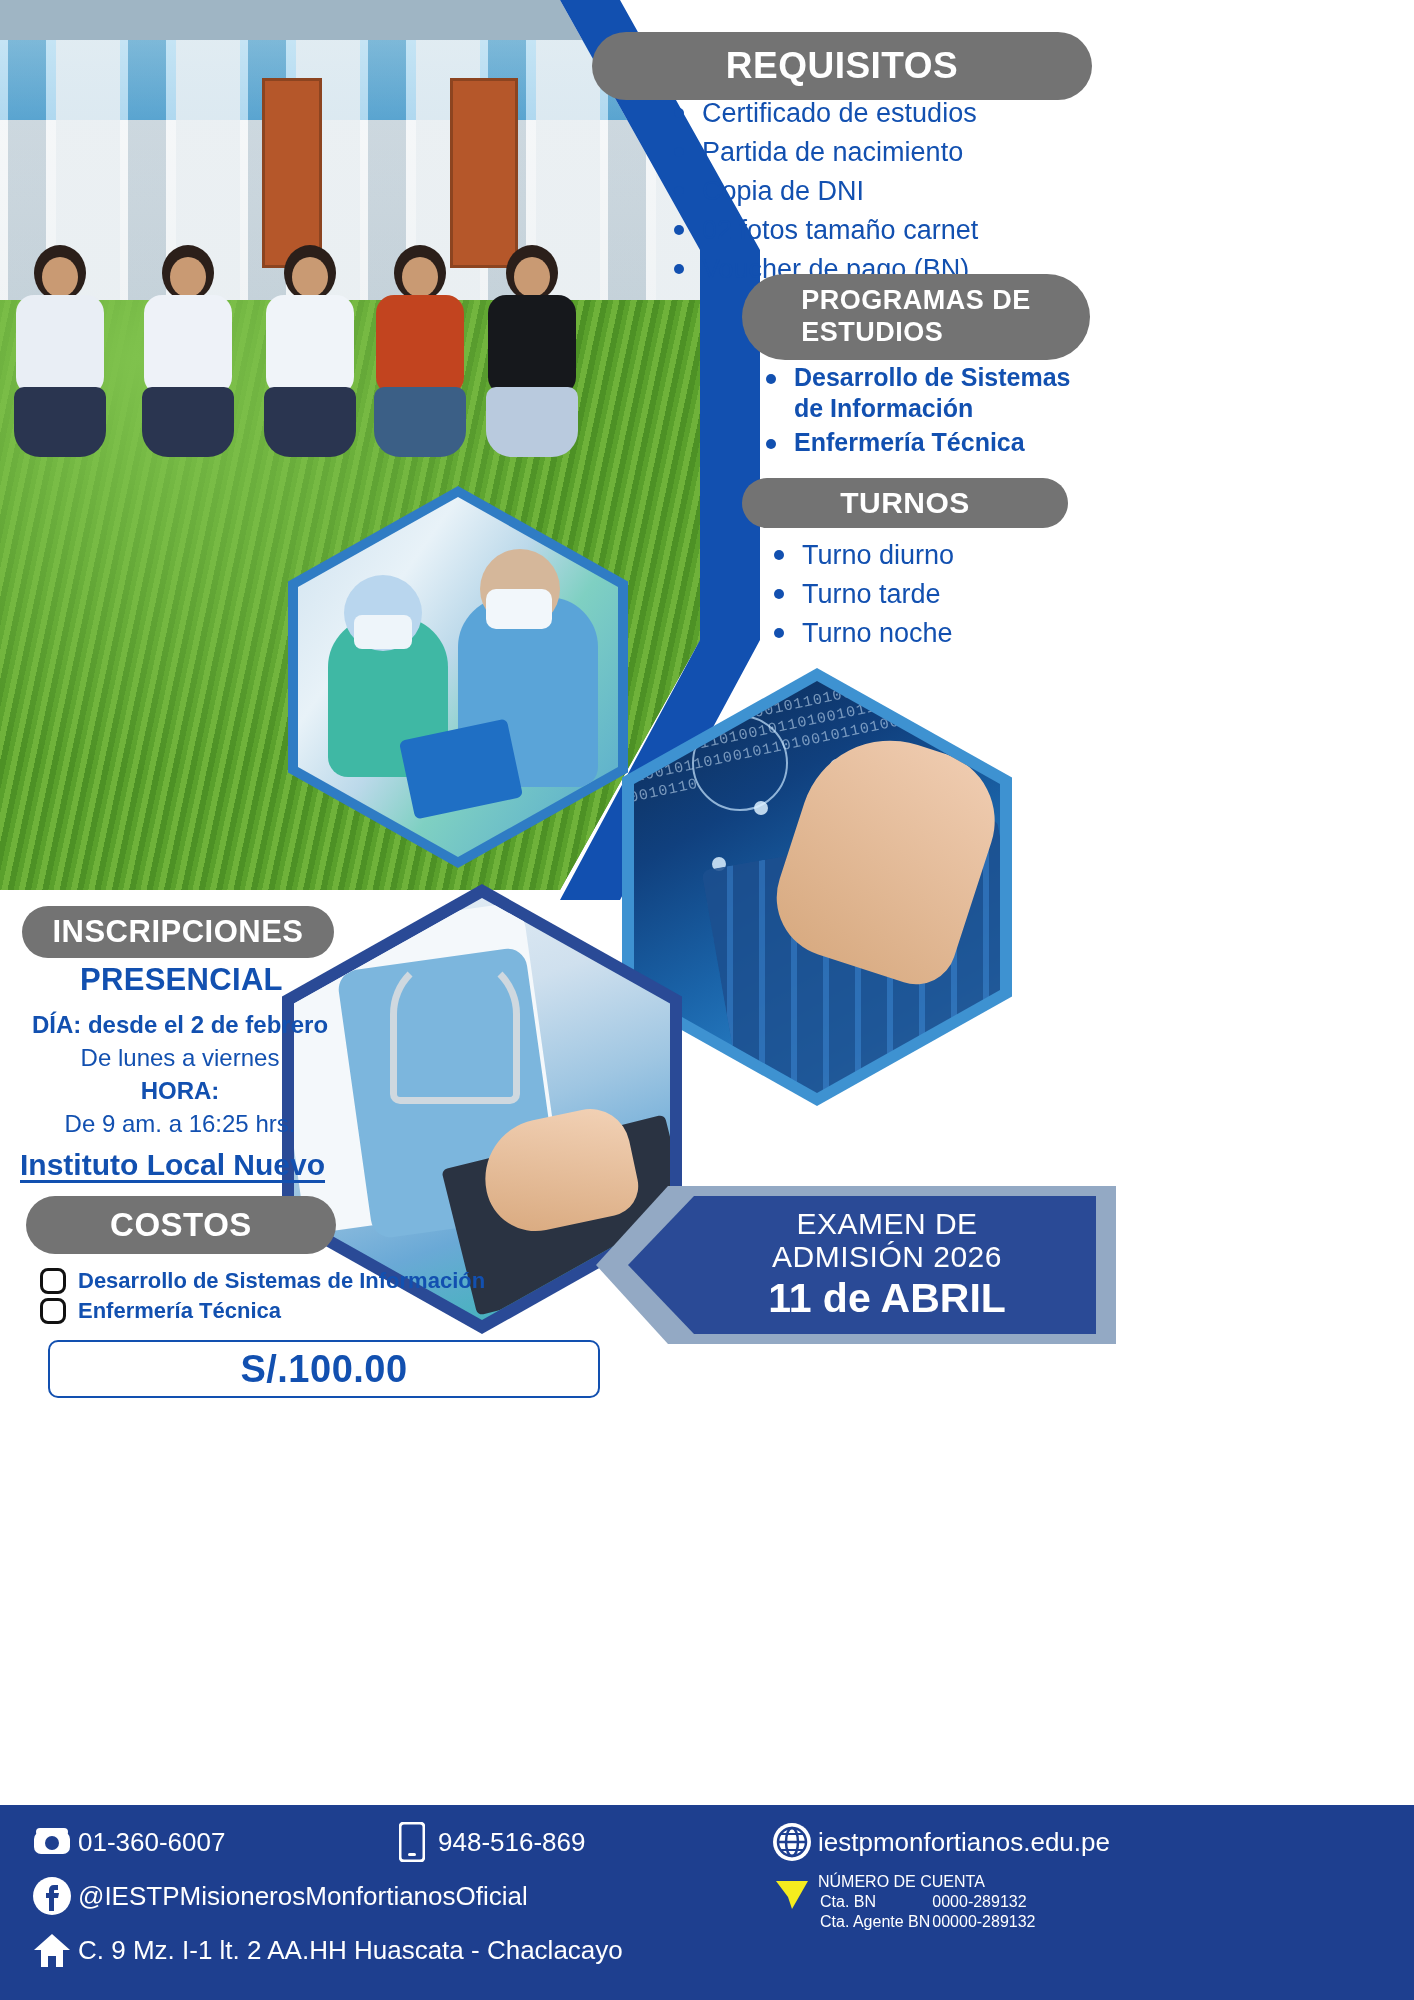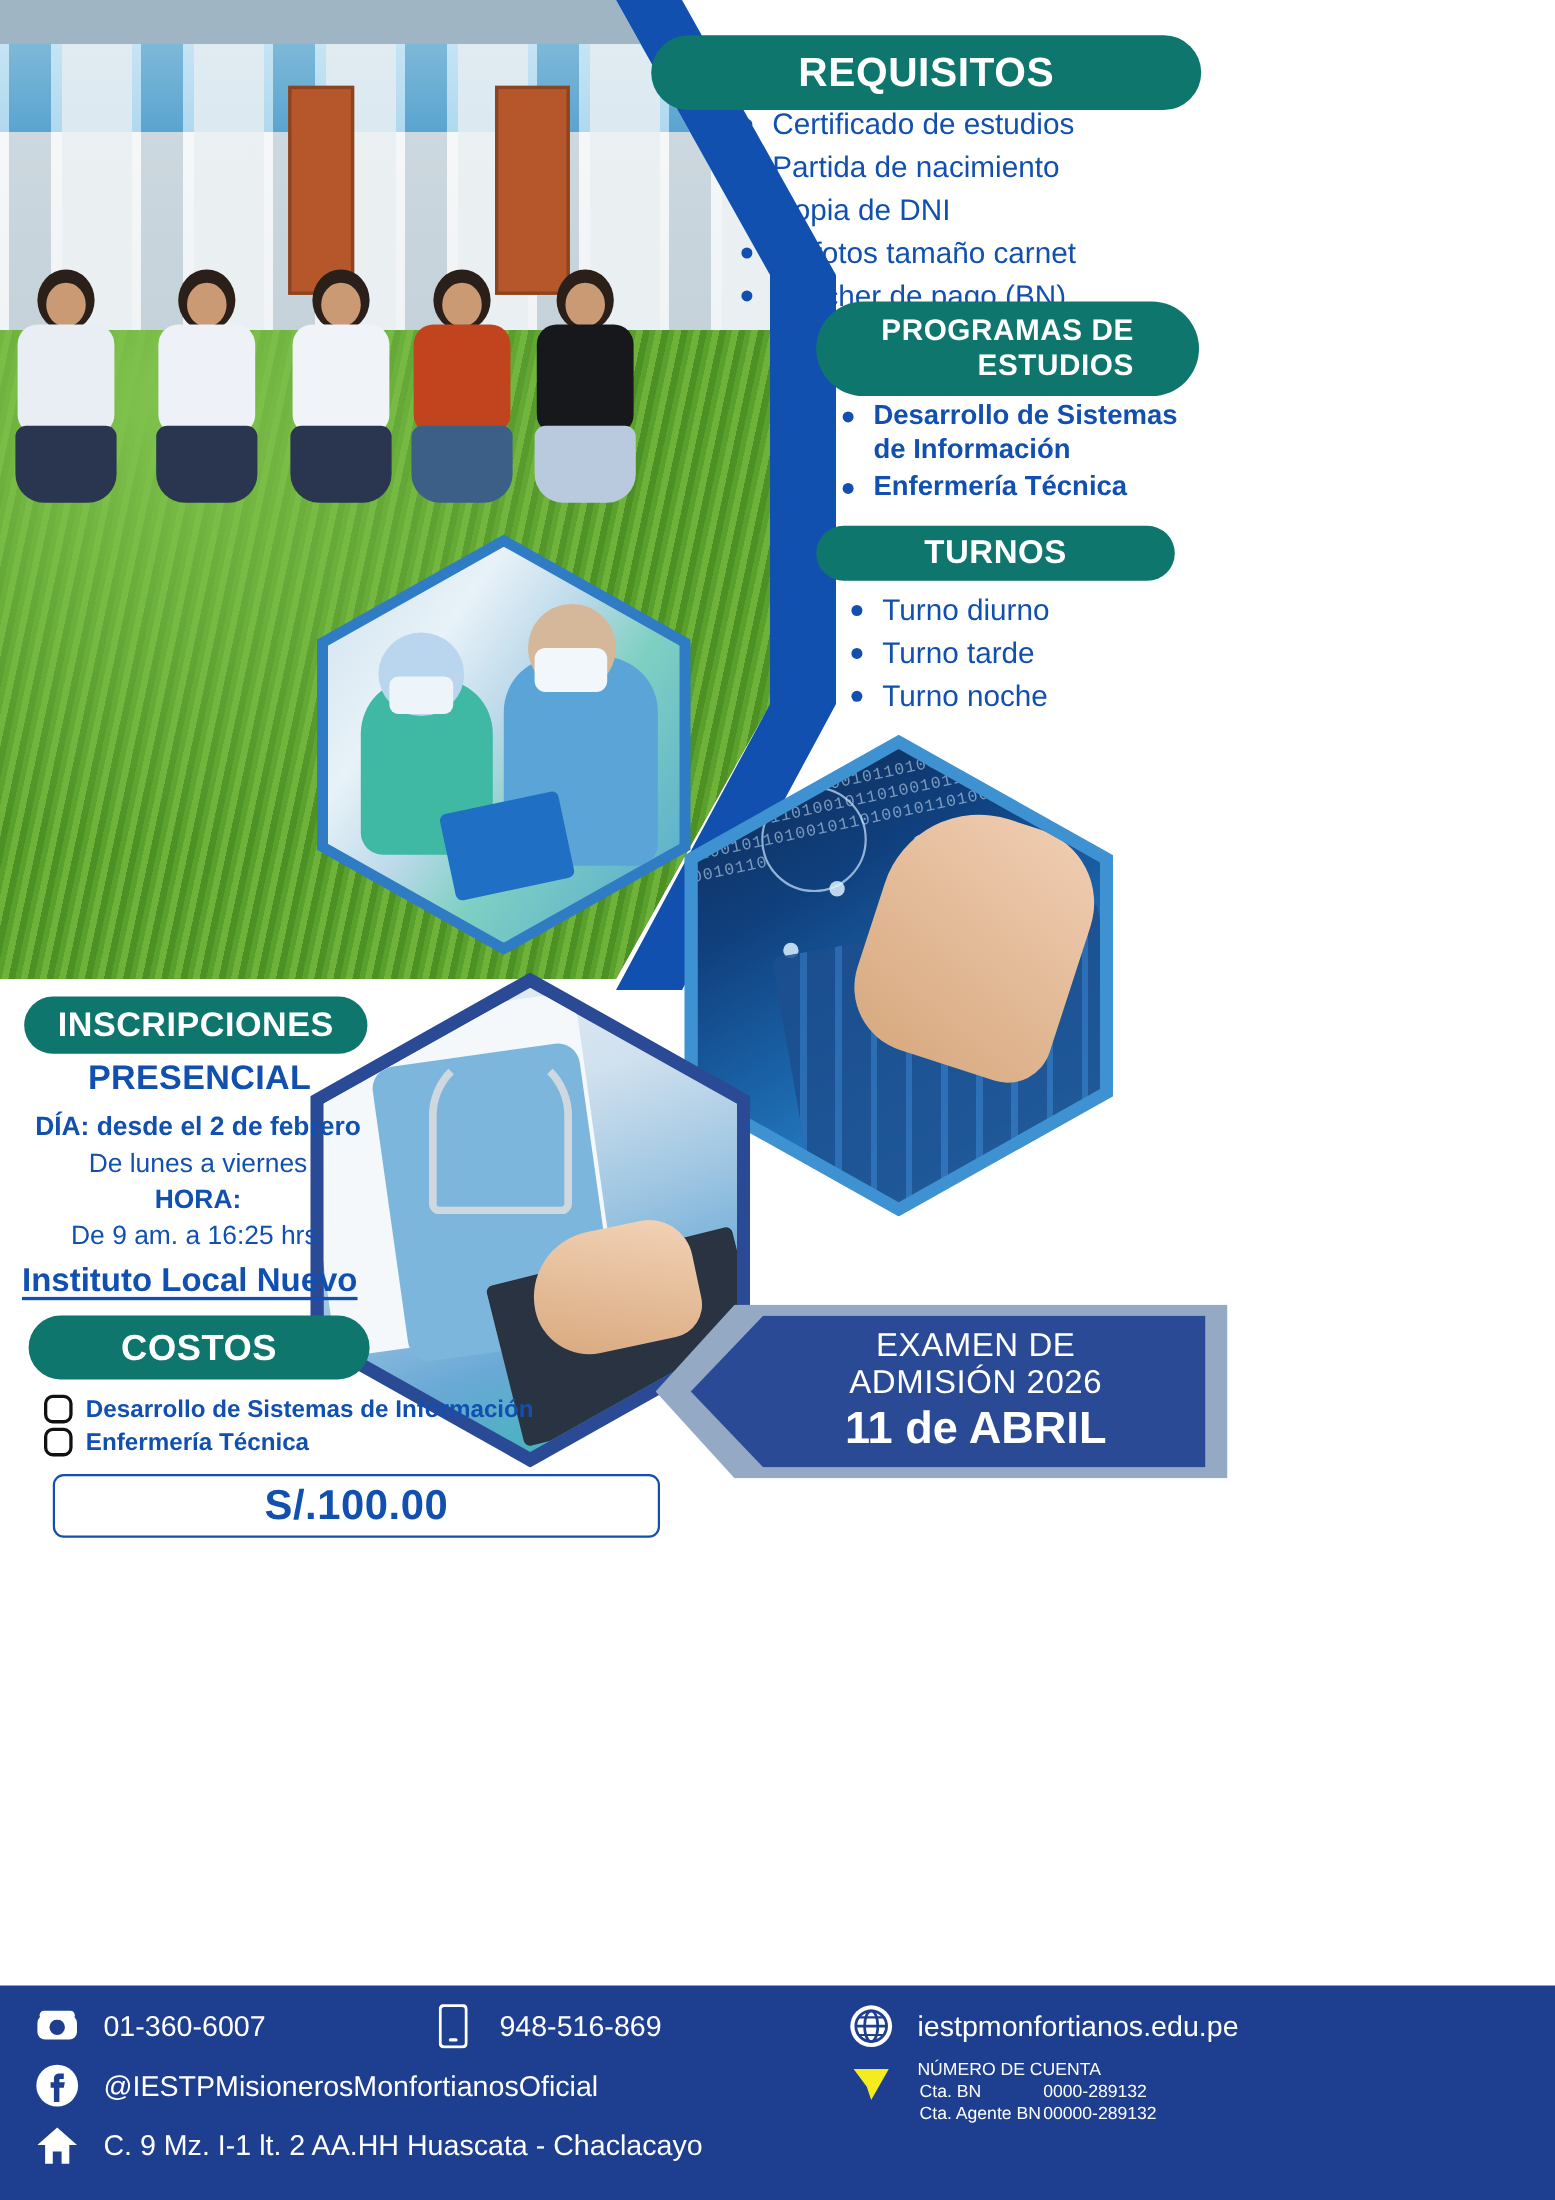--- a/index.html
+++ b/index.html
@@ -118,22 +118,22 @@
 
   
   #diagonal-accent {
     position:absolute; left:0; top:0; width:760px; height:900px;
     background:#1250b0;
     clip-path: polygon(560px 0, 620px 0, 760px 250px, 760px 640px, 620px 900px, 560px 900px, 700px 640px, 700px 250px);
   }
 
   
   .pill {
-    background:#0f766e; color:#fff; border-radius:60px;
-    display:flex; align-items:center; justify-content:center; text-align:right;
+    background:#737373; color:#fff; border-radius:60px;
+    display:flex; align-items:center; justify-content:center; text-align:left;
     font-weight:bold; letter-spacing:.5px; position:absolute;
   }
 
   #requisitos-pill { left:592px; top:32px; width:500px; height:68px; font-size:37px; }
   #requisitos-list { position:absolute; left:660px; top:96px; width:440px; }
   #programas-pill { left:742px; top:274px; width:348px; height:86px; font-size:27px; line-height:1.18; }
   #programas-list { position:absolute; left:752px; top:362px; width:340px; }
   #turnos-pill { left:742px; top:478px; width:326px; height:50px; font-size:30px; }
   #turnos-list { position:absolute; left:760px; top:538px; width:340px; }
   #inscripciones-pill { left:22px; top:906px; width:312px; height:52px; font-size:31px; }
@@ -181,21 +181,21 @@
     display:flex; flex-direction:column; align-items:center; justify-content:center;
     padding-left:50px;
   }
   #examen-badge .l1 { font-size:30px; line-height:1.1; letter-spacing:.5px; }
   #examen-badge .l2 { font-size:30px; line-height:1.1; letter-spacing:.5px;text-align:right; }
   #examen-badge .l3 { font-size:41px; font-weight:bold; line-height:1.15; margin-top:2px; }
 
   
   #footer { position:absolute; left:0; top:1805px; width:1414px; height:195px; background:#1e3f8f; color:#fff; }
   .fcol { position:absolute; }
-  .frow { display:flex; align-items:center; gap:20px; height:54px; }
+  .frow { display:flex; align-items:center; gap:4px; height:54px; }
   .frow .txt { font-size:26px; white-space:nowrap; }
   .ico { width:44px; height:44px; flex:0 0 auto; display:flex; align-items:center; justify-content:center; }
   .ico svg { display:block; }
 
   #f-left { left:30px; top:10px; width:700px; }
   #f-right { left:770px; top:10px; width:640px; }
   #f-mid-phone { position:absolute; left:390px; top:10px; }
 </style>
 </head>
 <body>

